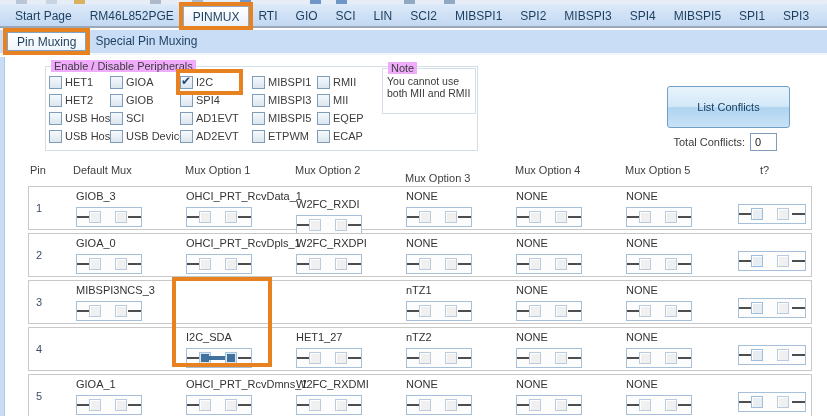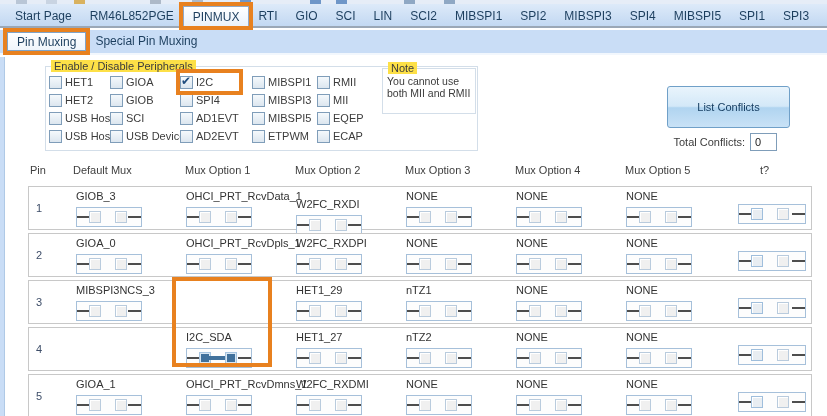--- a/index.html
+++ b/index.html
@@ -22,21 +22,21 @@
   .subtab-bar { position:absolute; left:0; top:30px; width:827px; height:25px; background:#C9DDF6;
                 display:flex; align-items:center; padding-left:7px; border-bottom:2px solid #F2F7FD; }
   .subtab { font-size:12px; color:#1C3E5E; padding:0 9px; height:19px; line-height:19px; white-space:nowrap; }
   .subtab-selected { background:linear-gradient(#FFFFFF,#EFF5FB); border:1px solid #7FA3C8; }
 
   
   .content { position:absolute; left:0; top:57px; width:827px; height:359px; background:#fff; }
   .left-strip { position:absolute; left:0; top:0; width:5px; height:359px; background:#C9DDF6; border-right:1px solid #AFC9E6; }
 
   .groupbox { position:absolute; border:1px solid #D3DEE9; }
-  .gb-label { position:absolute; left:5px; top:-7px; background:#fde047; padding:0 3px; font-size:11px; color:#3C3C3C; white-space:nowrap; }
+  .gb-label { position:absolute; left:5px; top:-7px; background:#f0abfc; padding:0 3px; font-size:11px; color:#3C3C3C; white-space:nowrap; }
   #periph-box { left:45px; top:9px; width:433px; height:85px; }
   #note-box { left:382px; top:11px; width:94px; height:46px; }
   .note-text { position:absolute; left:4px; top:6px; font-size:10.5px; color:#3C3C3C; line-height:12px; width:86px; }
 
   .pcol { position:absolute; top:6px; }
   .chk-item { display:flex; align-items:center; gap:3px; height:18px; white-space:nowrap; cursor:default; }
   .chk-item.annot-ring { box-shadow:0 0 0 4px var(--annot); background:#fff; }
   .chk { width:13px; height:13px; border:1px solid #7F9DB9; background:linear-gradient(#F5F9FC,#DCE6EF); position:relative; flex:0 0 13px; }
   .chk .mark { position:absolute; left:0px; top:-3px; font-size:12px; color:#1F4C7E; }
   .chk-label { font-size:11px; color:#3C3C3C; }
@@ -221,21 +221,21 @@
 
     <div class="btn">List Conflicts</div>
     <div class="total-label">Total Conflicts:</div>
     <input class="total-box" value="0" style="">
 
     <div class="tbl-header">
         <span style="left: 30px;">Pin</span>
         <span style="left: 73px;">Default Mux</span>
         <span style="left: 185px;">Mux Option 1</span>
         <span style="left: 295px;">Mux Option 2</span>
-        <span style="left: 405px;">Mux Option 3</span>
+        <span style="left: 405px; margin-top: 8px;">Mux Option 3</span>
         <span style="left: 515px;">Mux Option 4</span>
         <span style="left: 625px;">Mux Option 5</span>
         <span style="left: 760px;">t?</span>
       </div>
 
     <div class="pin-rows">
         <div class="pin-row">
           <div class="pin-num">1</div>
           <div class="cell" style="left: 47px;">
             <div class="cell-label">GIOB_3</div>
@@ -358,29 +358,20 @@
             <div class="ln-l"></div>
             <div class="sb b1"></div>
             <div class="sb b2"></div>
             <div class="ln-r"></div>
           </div>
         </div>
         <div class="pin-row">
           <div class="pin-num">3</div>
           <div class="cell" style="left: 47px;">
             <div class="cell-label">MIBSPI3NCS_3</div>
-            <div class="slider">
-              <div class="ln-l"></div>
-              <div class="sb b1"></div>
-              <div class="sb b2"></div>
-              <div class="ln-r"></div>
-            </div>
-          </div>
-          <div class="cell" style="left: 267px;">
-            <div class="cell-label">HET1_29</div>
             <div class="slider">
               <div class="ln-l"></div>
               <div class="sb b1"></div>
               <div class="sb b2"></div>
               <div class="ln-r"></div>
             </div>
           </div>
           <div class="cell" style="left: 377px;">
             <div class="cell-label">nTZ1</div>
             <div class="slider">

